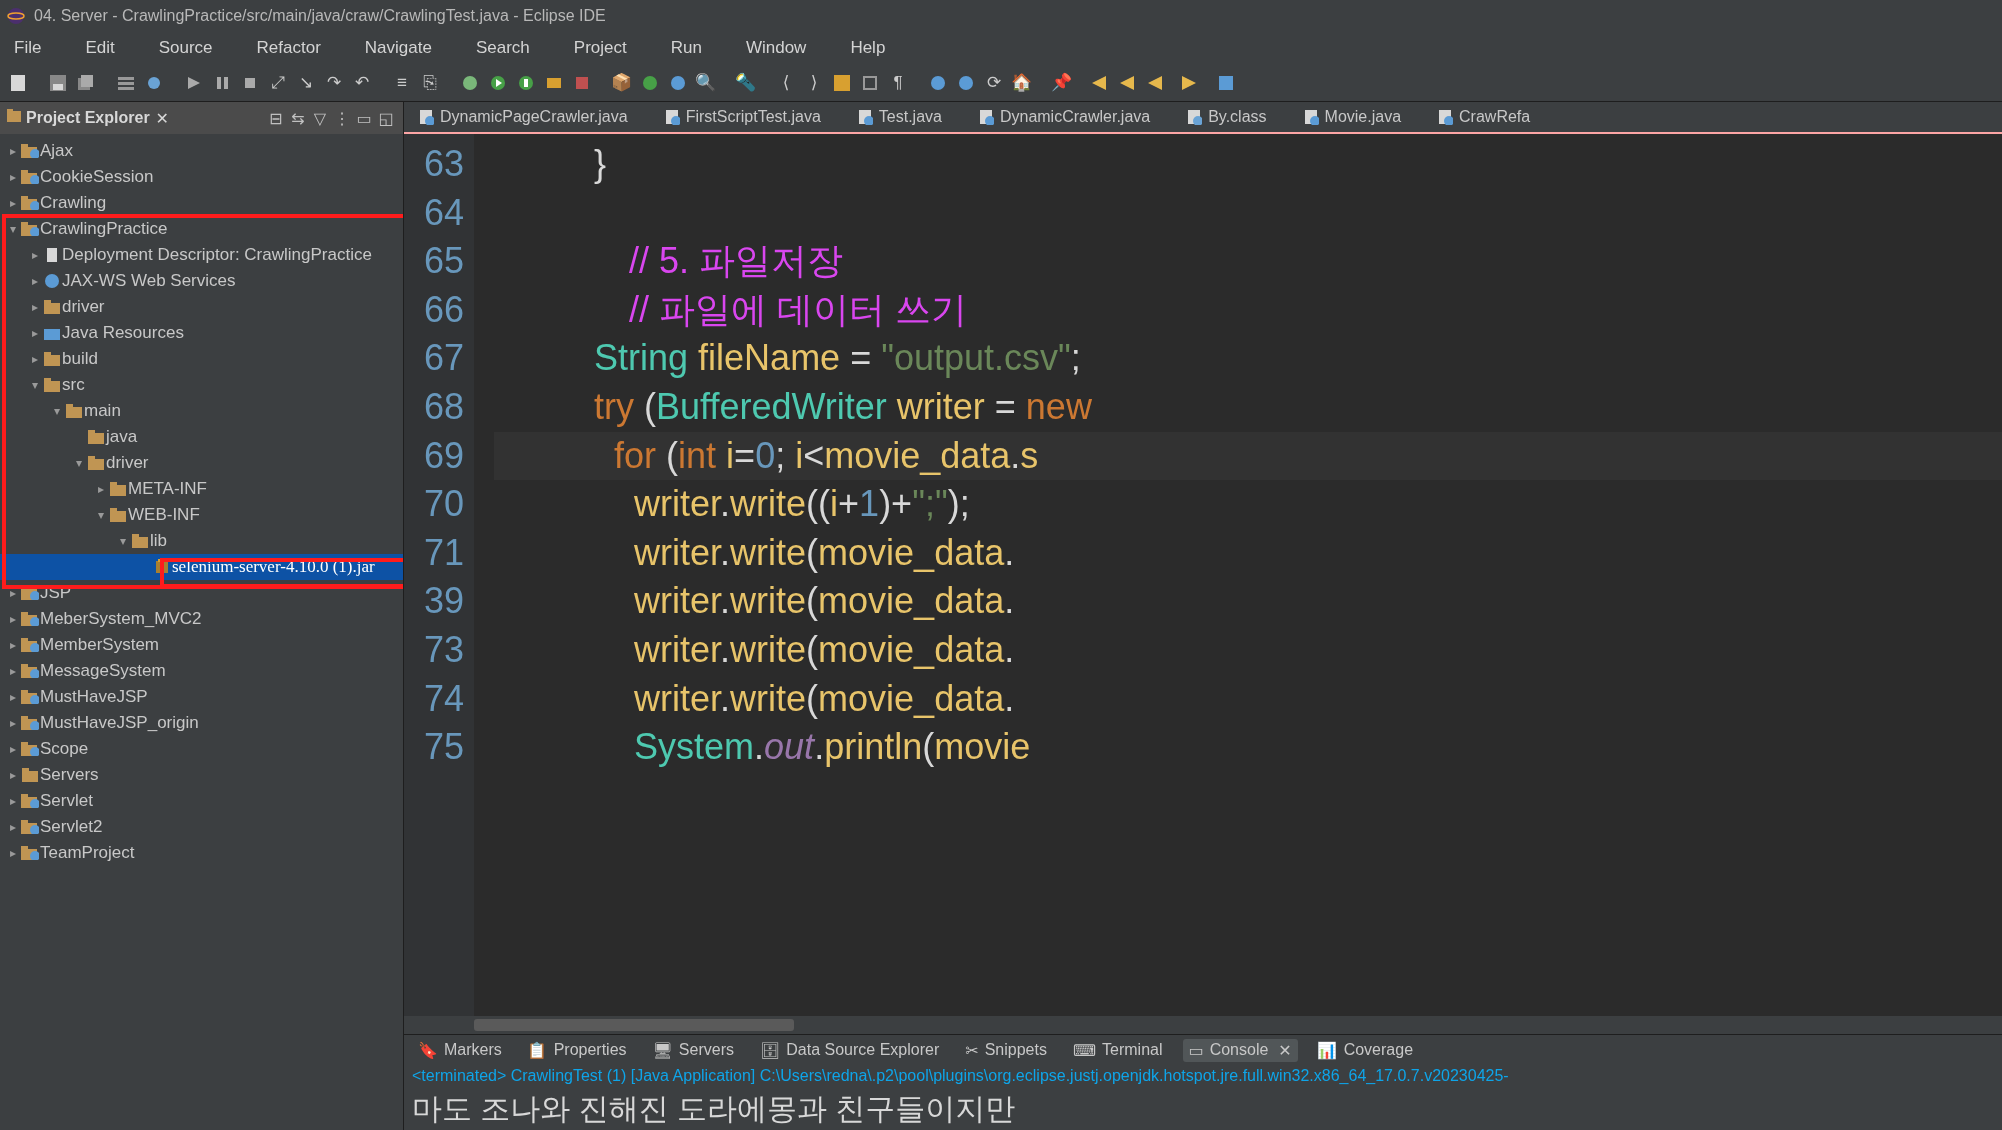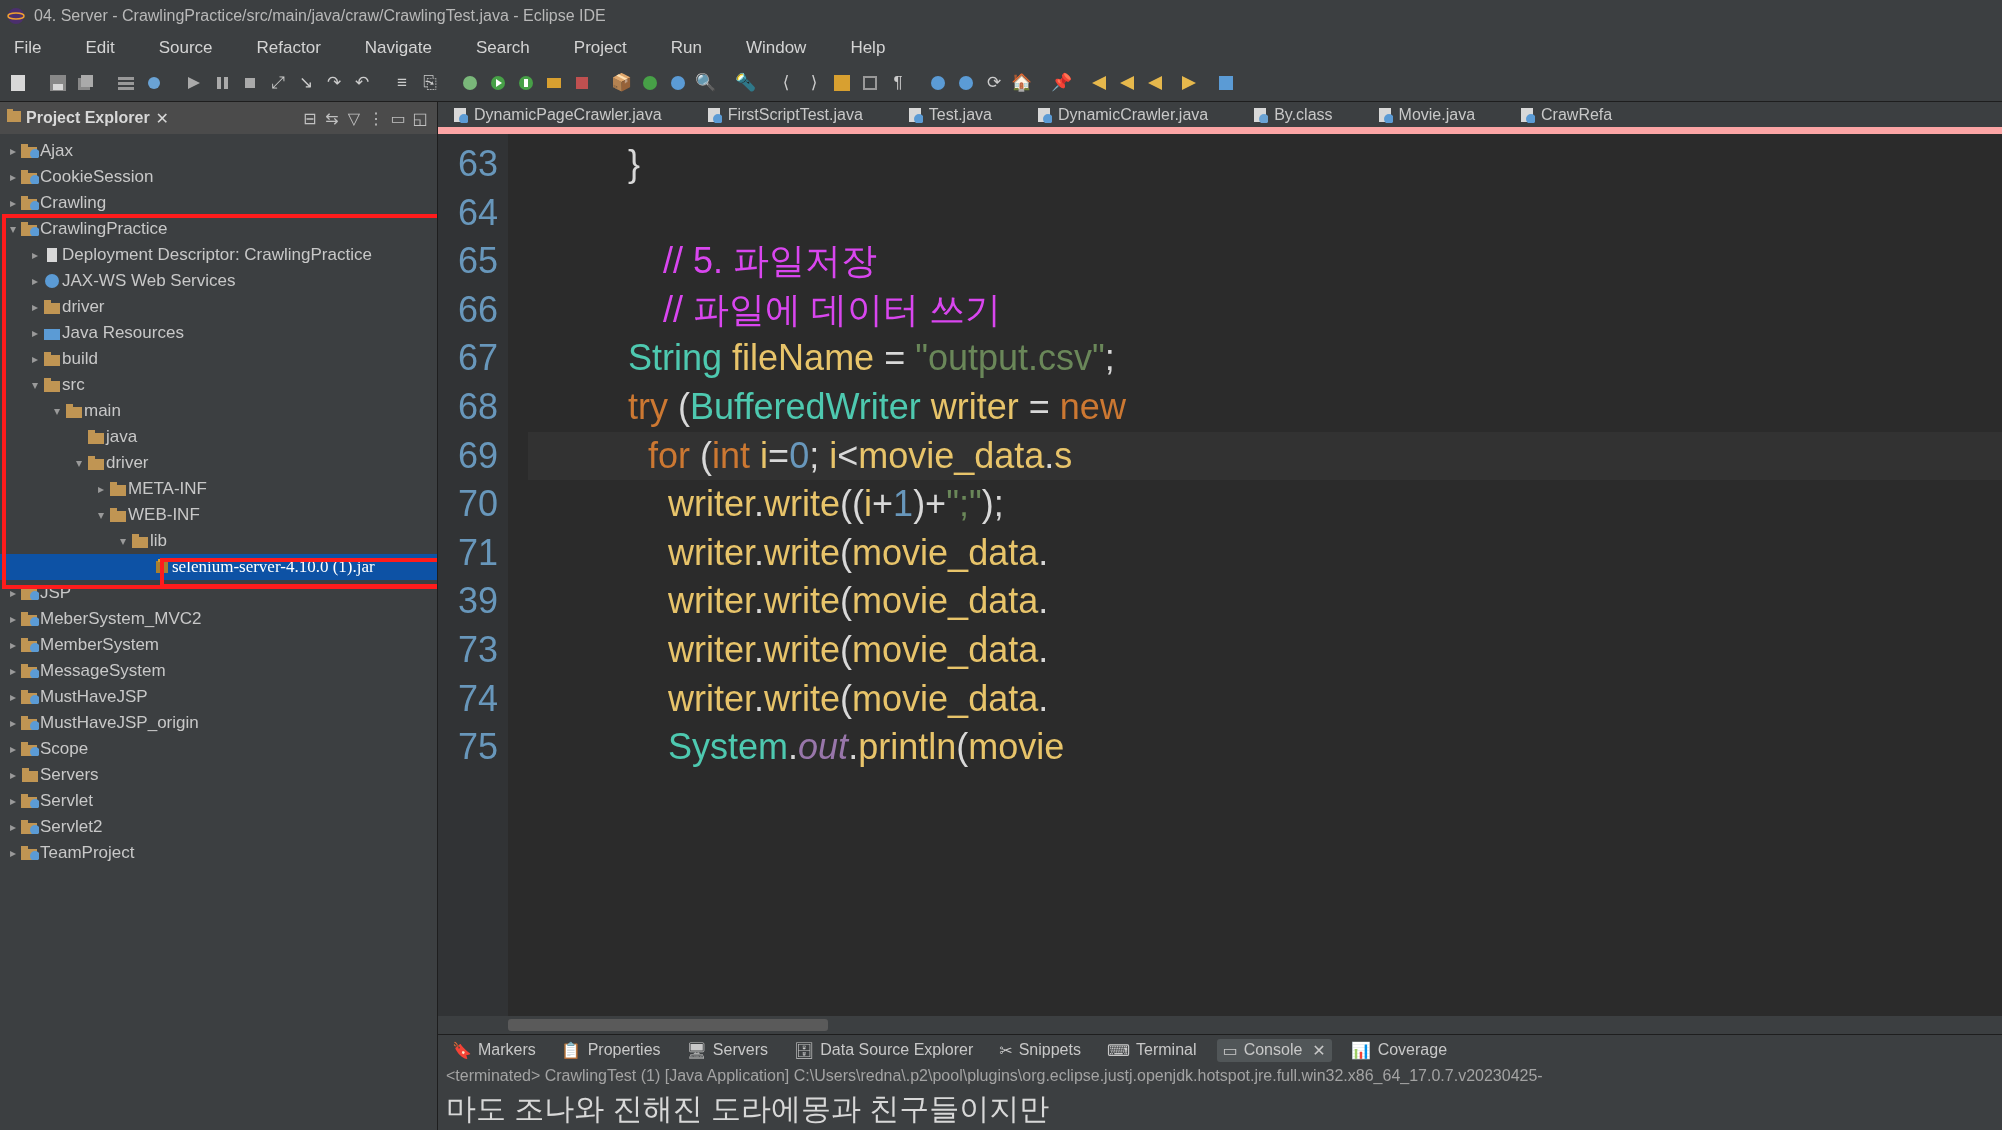--- a/index.html
+++ b/index.html
@@ -15,38 +15,38 @@
 
 
 .toolbar { background: #3c3f41; height: 38px; display: flex; align-items: center; padding: 0 6px; gap: 4px; border-bottom: 1px solid #1e1e1e; }
 .toolbar .tb-btn { width: 24px; height: 24px; display: inline-flex; align-items: center; justify-content: center; }
 .toolbar .sep { width: 8px; }
 
 
 .main { display: flex; height: calc(1130px - 32px - 32px - 38px); }
 
 
-.explorer { width: 438px; background: #3c3f41; border-right: 1px solid #1e1e1e; display: flex; flex-direction: column; }
+.explorer { width: 404px; background: #3c3f41; border-right: 1px solid #1e1e1e; display: flex; flex-direction: column; }
 .explorer-header { height: 32px; background: #4b4b4b; display: flex; align-items: center; padding: 0 6px; font-size: 16px; color: #d8d8d8; }
 .explorer-header .ph-title { font-weight: bold; margin-left: 4px; }
 .explorer-header .close-x { margin-left: 6px; color: #d8d8d8; }
 .explorer-header .spacer { flex: 1; }
 .explorer-header .hbtn { width: 22px; text-align: center; color: #c0c0c0; }
 .tree { padding: 4px 0; overflow: auto; flex: 1; position: relative; }
 .tree-row { display: flex; align-items: center; height: 26px; white-space: nowrap; }
 .tree-row .arrow { width: 14px; display: inline-block; text-align: center; color: #9a9a9a; font-size: 12px; }
 .tree-row .icon { width: 20px; display: inline-flex; justify-content: center; }
 .tree-row .lbl { color: #c8c8c8; font-size: 17px; }
 .tree-row.selected { background: #0d52a5; }
 .tree-row.selected .lbl { color: #ffffff; font-family: Liberation Serif, serif; }
 .highlight-box { position: absolute; border: 4px solid #ff1c1c; pointer-events: none; }
 
 
 .editor-area { flex: 1; display: flex; flex-direction: column; background: #2b2b2b; }
-.editor-tabs { height: 32px; background: #3c3f41; display: flex; align-items: center; padding: 0 4px; gap: 24px; border-bottom: 7px solid #fca5a5; overflow: hidden; }
+.editor-tabs { height: 32px; background: #3c3f41; display: flex; align-items: center; padding: 0 4px; gap: 16px; border-bottom: 2px solid #fca5a5; overflow: hidden; }
 .etab { display: flex; align-items: center; gap: 6px; padding: 4px 10px; color: #c8c8c8; font-size: 16px; white-space: nowrap; }
 .etab .ficon { width: 16px; height: 16px; }
 .editor-body { flex: 1; display: flex; background: #2b2b2b; overflow: hidden; }
 .gutter { width: 70px; background: #313335; color: #6897bb; font-family: Consolas, monospace; font-size: 36px; text-align: right; padding: 6px 10px 6px 6px; line-height: 1.35; }
 .code { flex: 1; font-family: Consolas, monospace; font-size: 36px; padding: 6px 0 6px 20px; line-height: 1.35; white-space: pre; color: #d8d8d8; overflow: hidden; }
 .code .hl-line { background: #323232; display: inline-block; width: 100%; }
 .tok-brace { color: #d8d8d8; }
 .tok-comment { color: #d946ef; margin-left: 35px; }
 .tok-type { color: #4ec9b0; }
 .tok-var { color: #e8c46a; }
@@ -58,21 +58,21 @@
 
 .hscroll { height: 18px; background: #3c3f41; position: relative; }
 .hscroll .knob { position: absolute; top: 3px; height: 12px; background: #5a5a5a; border-radius: 3px; }
 
 
 .bottom-panel { height: 96px; border-top: 1px solid #1e1e1e; background: #3c3f41; }
 .bottom-tabs { height: 30px; display: flex; align-items: center; gap: 14px; padding: 0 8px; color: #c8c8c8; font-size: 16px; }
 .btab { display: flex; align-items: center; gap: 6px; padding: 2px 6px; }
 .btab.active { background: #515658; border-radius: 3px; }
 .btab .close-x { color: #c8c8c8; margin-left: 4px; }
-.console-line { padding: 2px 8px; color: #a3a3a3; font-size: 16px; }
+.console-line { padding: 2px 8px; color: #0ea5e9; font-size: 16px; }
 .console-out { padding: 2px 8px; font-size: 30px; color: #d8d8d8; }
 
 
 .svg-folder { fill: #c09553; }
 </style>
 </head>
 <body>
 
 <div class="title-bar">
   <span class="eclipse-icon">

